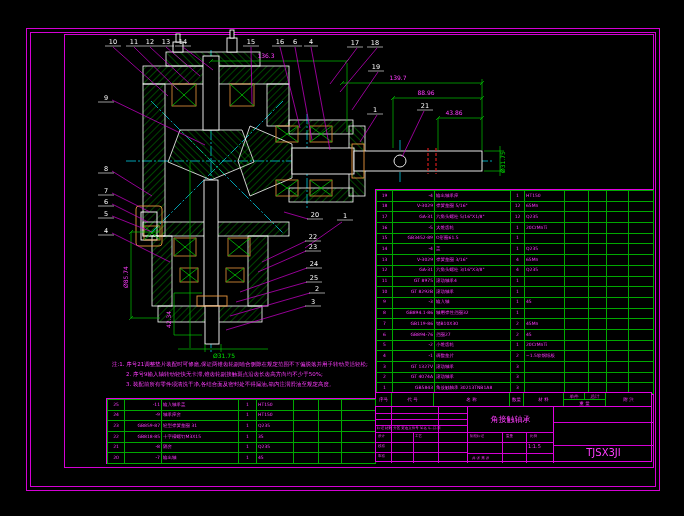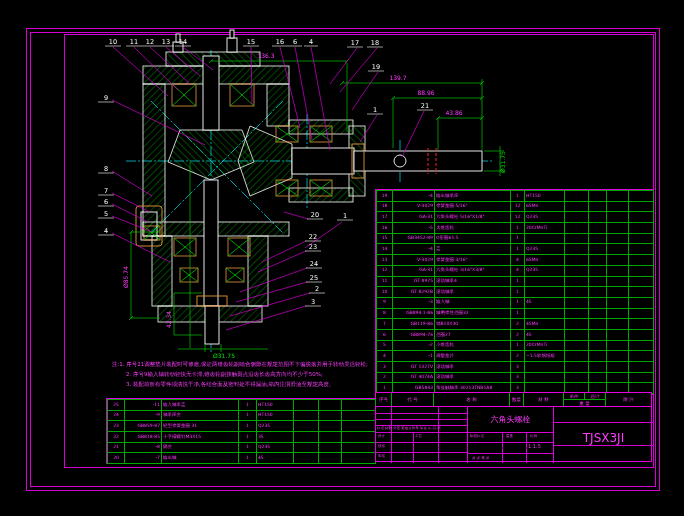--- a/index.html
+++ b/index.html
@@ -652,33 +652,33 @@
       <div class="mline" style="left:37px;top:25px;width:1px;height:31px;"></div>
       <div class="mline" style="left:62px;top:0;width:1px;height:56px;"></div>
       <div class="tiny abs" style="left:1px;top:19px;width:90px;">标记 处数 分区  更改文件号  签名  年.月.日</div>
       <div class="tiny abs" style="left:2px;top:27px;">设计</div>
       <div class="tiny abs" style="left:2px;top:37px;">校核</div>
       <div class="tiny abs" style="left:2px;top:47px;">审核</div>
       <div class="tiny abs" style="left:39px;top:27px;">工艺</div>
     </div>
 
     <div class="tb" style="left:92px;top:0;width:86px;height:56px;border-width:0 1px 0 0;">
-      <div class="tbtext" style="height:25px;font-size:8px;">六角头螺栓</div>
+      <div class="tbtext" style="height:25px;font-size:8px;">角接触轴承</div>
       <div class="mline" style="left:0;top:25px;width:86px;height:1px;"></div>
       <div class="mline" style="left:0;top:35px;width:86px;height:1px;"></div>
       <div class="mline" style="left:0;top:46px;width:86px;height:1px;"></div>
       <div class="mline" style="left:34px;top:25px;width:1px;height:31px;"></div>
       <div class="mline" style="left:58px;top:25px;width:1px;height:31px;"></div>
       <div class="tiny abs" style="left:2px;top:27px;">阶段标记</div>
       <div class="tiny abs" style="left:38px;top:27px;">重量</div>
       <div class="tiny abs" style="left:62px;top:27px;">比例</div>
       <div class="abs" style="left:60px;top:36px;font-size:5px;color:#ff3cff;">1:1.5</div>
       <div class="tiny abs" style="left:4px;top:49px;">共 张  第 张</div>
     </div>
 
     <div class="tb" style="left:178px;top:0;width:99px;height:56px;border-width:0;">
       <div class="mline" style="left:0;top:15px;width:99px;height:1px;"></div>
       <div class="mline" style="left:0;top:38px;width:99px;height:1px;"></div>
-      <div class="tbtext abs" style="left:0;top:22px;width:99px;height:18px;font-size:12px;">TJSX3JI</div>
+      <div class="tbtext abs" style="left:0;top:36px;width:99px;height:18px;font-size:10px;">TJSX3JI</div>
     </div>
   </div>
 
 </div>
 
 </body></html>

